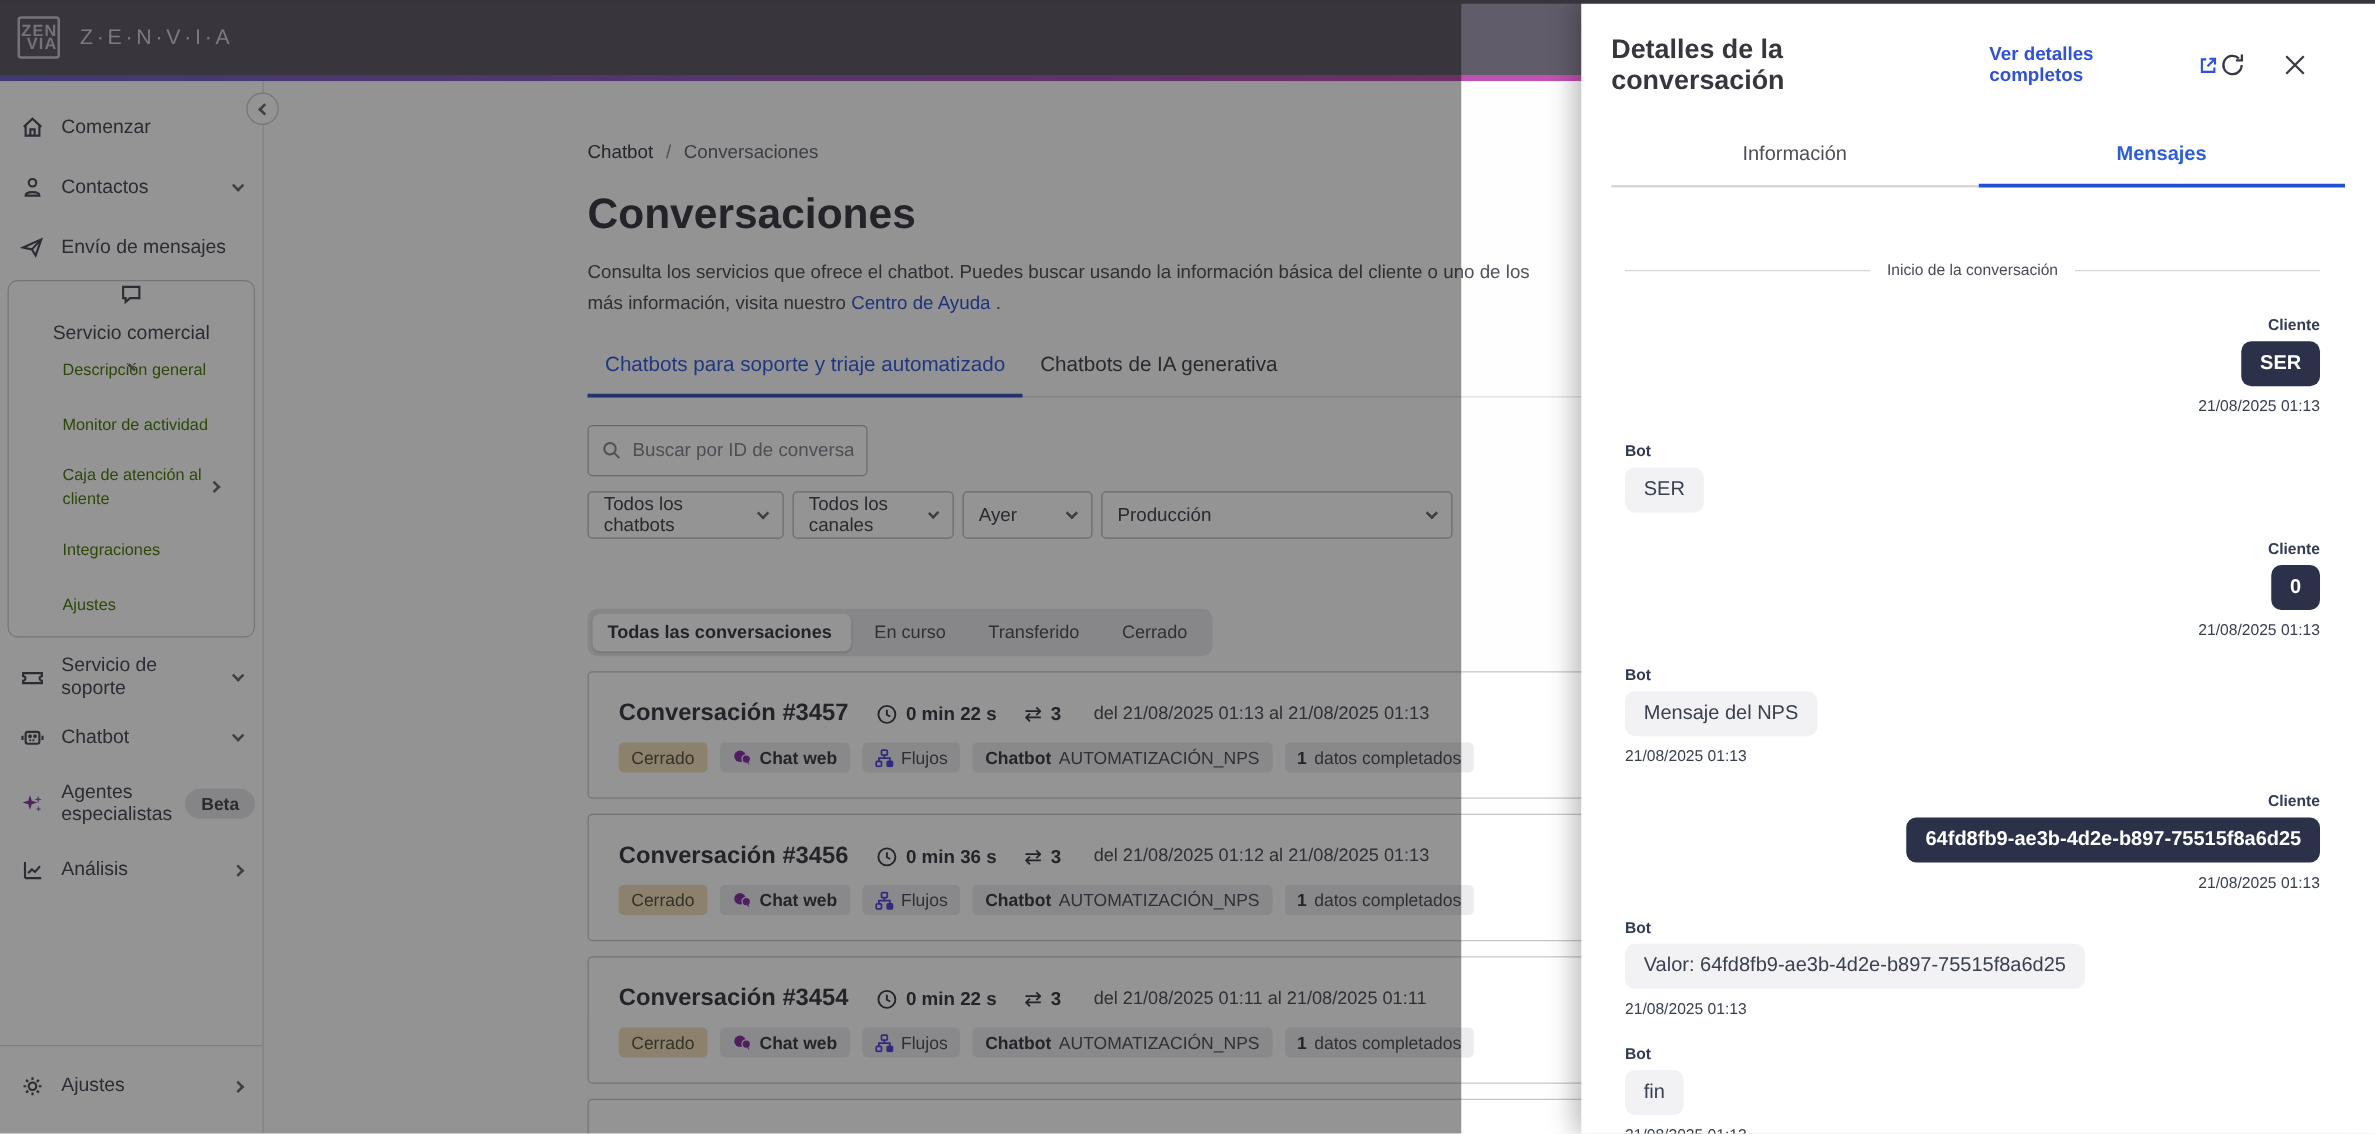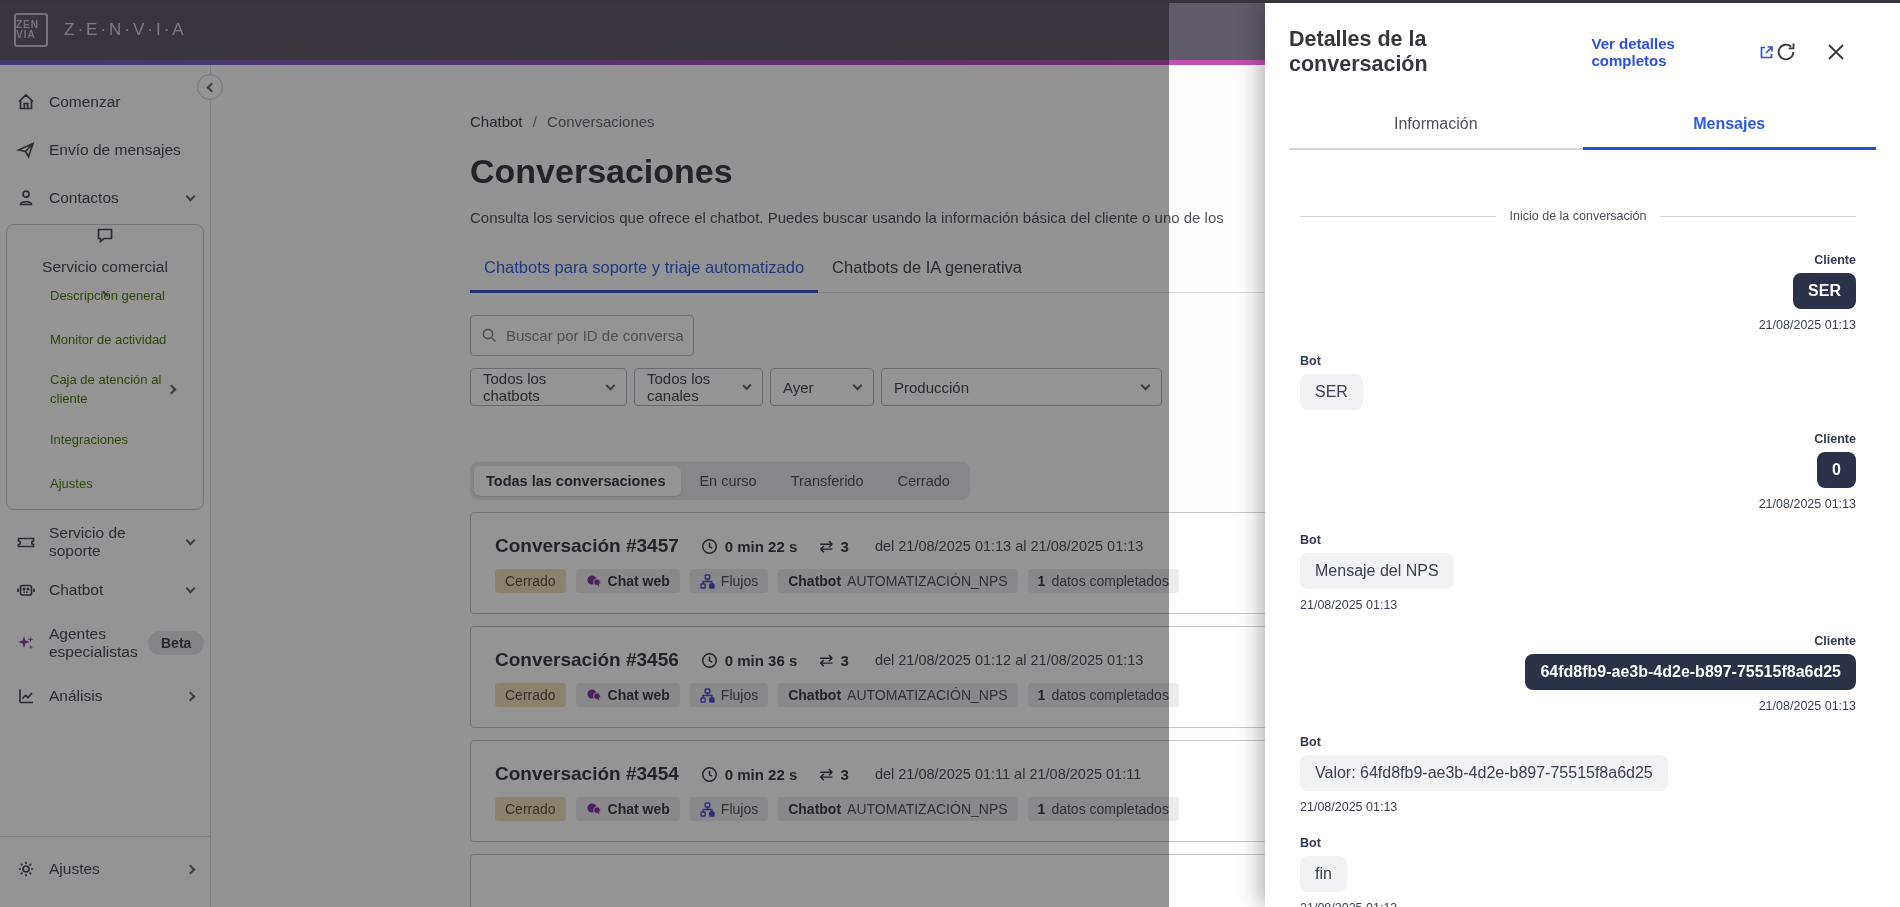--- a/index.html
+++ b/index.html
@@ -4,22 +4,22 @@
 <style>
   * { margin:0; padding:0; box-sizing:border-box; }
   html,body { width:1900px; height:907px; overflow:hidden; }
   body { font-family:"Liberation Sans", sans-serif; background:#ffffff; }
   .app { position:relative; width:1900px; height:907px; overflow:hidden; background:#fff; }
 
   
   .topbar { position:absolute; top:0; left:0; width:100%; height:60px; background:#615c6a;
             display:flex; align-items:center; padding:0 14px; z-index:1; }
   .logo-box { width:34px; height:34px; border:2px solid #cac7d1; border-radius:3px;
-              display:flex; flex-direction:column; align-items:flex-start; justify-content:center;
-              color:#cac7d1; font-size:10px; font-weight:bold; line-height:10px; letter-spacing:1px; }
+              display:flex; flex-direction:column; align-items:flex-end; justify-content:center;
+              color:#cac7d1; font-size:13px; font-weight:bold; line-height:10px; letter-spacing:1px; }
   .brand { margin-left:16px; color:#d6d3db; font-size:17px; letter-spacing:3px; }
   .gradientbar { position:absolute; top:60px; left:0; width:100%; height:5px;
                  background:linear-gradient(90deg,#6f66c4 0%, #a855b8 45%, #f04aa8 100%); z-index:1; }
   .topstrip { position:absolute; top:0; left:0; width:100%; height:3px; background:#37343c; z-index:60; }
 
   
   .sidebar { position:absolute; top:65px; left:0; width:211px; bottom:0; background:#ffffff;
              border-right:1px solid #dddbe1; z-index:2; }
   .collapse-btn { position:absolute; top:9px; right:-13px; width:26px; height:26px; border-radius:50%;
                   background:#fff; border:1px solid #ccc9d1; display:flex; align-items:center;
@@ -137,35 +137,35 @@
         <svg width="20" height="20" viewBox="0 0 20 20" fill="none" stroke="#4f4b59" stroke-width="1.7">
             <path d="M3 9.5 L10 3 L17 9.5 M4.5 8.5 V16.5 H15.5 V8.5 M8.3 16.5 V11.5 H11.7 V16.5"></path>
           </svg>
       </span>
       <span class="lbl">Comenzar</span>
     </div>
 
     <div class="side-item">
       <span class="side-icon">
         <svg width="20" height="20" viewBox="0 0 20 20" fill="none" stroke="#4f4b59" stroke-width="1.7">
-            <path d="M2.5 10 L17 3.5 L12.5 16.5 L9.5 11.5 Z M9.5 11.5 L17 3.5"></path>
-          </svg>
-      </span>
-      <span class="lbl">Envío de mensajes</span>
+            <circle cx="10" cy="6.2" r="3"></circle>
+            <path d="M4.5 16.5 C4.5 12.8 15.5 12.8 15.5 16.5 Z"></path>
+          </svg>
+      </span>
+      <span class="lbl">Contactos</span>
+      <span class="chv down"></span>
     </div>
 
     <div class="side-item">
       <span class="side-icon">
         <svg width="20" height="20" viewBox="0 0 20 20" fill="none" stroke="#4f4b59" stroke-width="1.7">
-            <circle cx="10" cy="6.2" r="3"></circle>
-            <path d="M4.5 16.5 C4.5 12.8 15.5 12.8 15.5 16.5 Z"></path>
-          </svg>
-      </span>
-      <span class="lbl">Contactos</span>
-      <span class="chv down"></span>
+            <path d="M2.5 10 L17 3.5 L12.5 16.5 L9.5 11.5 Z M9.5 11.5 L17 3.5"></path>
+          </svg>
+      </span>
+      <span class="lbl">Envío de mensajes</span>
     </div>
 
 
     <div class="grp">
       <div class="side-item">
         <span class="side-icon">
           <svg width="20" height="20" viewBox="0 0 20 20" fill="none" stroke="#4f4b59" stroke-width="1.7">
               <path d="M3.5 4.5 H16.5 V13.5 H9 L5.5 16.5 V13.5 H3.5 Z"></path>
             </svg>
         </span>
@@ -255,20 +255,25 @@
     <div class="breadcrumb">
       <span class="parent">Chatbot</span>
       <span class="sep">/</span>
       <span>Conversaciones</span>
     </div>
 
     <h1 class="page-title">Conversaciones</h1>
 
     <div class="desc">
       <div>Consulta los servicios que ofrece el chatbot. Puedes buscar usando la información básica del cliente o uno de los</div>
+      <div>
+        <span>más información, visita nuestro</span>
+        <a href="#">Centro de Ayuda</a>
+        <span>.</span>
+      </div>
     </div>
 
     <div class="tabs">
       <div class="tab active">Chatbots para soporte y triaje automatizado</div>
       <div class="tab">Chatbots de IA generativa</div>
     </div>
 
     <div class="searchbox">
       <span>
         <svg width="17" height="17" viewBox="0 0 17 17" fill="none" stroke="#8a8791" stroke-width="1.6">

